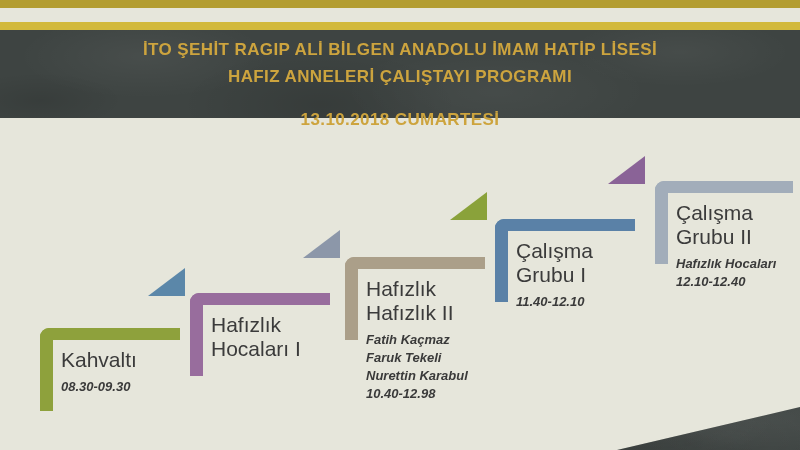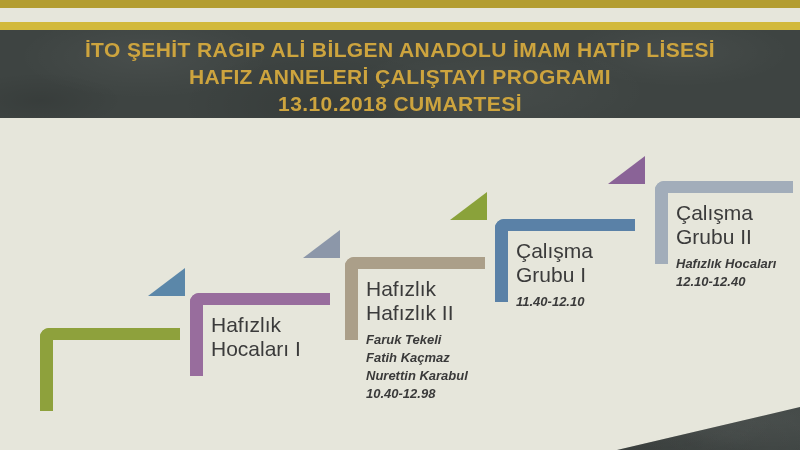--- a/index.html
+++ b/index.html
@@ -17,21 +17,21 @@
   }
   .chalk {
     background-image:
       radial-gradient(ellipse 180px 60px at 18% 30%, rgba(255,255,255,0.05), transparent 70%),
       radial-gradient(ellipse 220px 70px at 62% 70%, rgba(255,255,255,0.04), transparent 70%),
       radial-gradient(ellipse 160px 50px at 85% 25%, rgba(255,255,255,0.045), transparent 70%),
       radial-gradient(ellipse 200px 80px at 40% 85%, rgba(0,0,0,0.12), transparent 70%),
       radial-gradient(ellipse 120px 40px at 5% 80%, rgba(0,0,0,0.10), transparent 70%);
   }
   .header-line {
-    font-size:21px; font-weight:bold; letter-spacing:0.4px; line-height:27px;
+    font-size:17px; font-weight:bold; letter-spacing:0.4px; line-height:27px;
   }
   
   .step { position:absolute;margin-top:24px; }
   .bracket {
     box-sizing:border-box;
     border-left:13px solid; border-top:12px solid;
     border-top-left-radius:9px;
     width:140px; height:83px;
   }
   .step-text { position:absolute; left:21px; top:20px; width:158px; }
@@ -64,25 +64,31 @@
 <body>
 
 <div class="slide" style="background-color: rgb(230, 230, 219);">
 
   <div class="top-strip" style="background-color: rgb(179, 157, 49);"></div>
   <div class="gold-bar" style="background-color: rgb(210, 185, 60);"></div>
 
   <div class="header-band chalk" style="background-color: rgb(62, 68, 66);">
     <div class="header-line" style="color: rgb(205, 164, 62);">İTO ŞEHİT RAGIP ALİ BİLGEN ANADOLU İMAM HATİP LİSESİ</div>
     <div class="header-line" style="color: rgb(205, 164, 62);">HAFIZ ANNELERİ ÇALIŞTAYI PROGRAMI</div>
-    <div class="header-line" style="color: rgb(205, 164, 62);">13.10.2018 CUMARTESİ</div>
+    <div class="header-line" style="color: rgb(205, 164, 62); margin-top: 16px;">13.10.2018 CUMARTESİ</div>
   </div>
 
   <div class="step s1">
     <div class="bracket" style="border-color: rgb(142, 161, 60);"></div>
+    <div class="step-text">
+      <div class="step-title">Kahvaltı</div>
+      <div class="step-people">
+        <div class="step-time">08.30-09.30</div>
+      </div>
+    </div>
   </div>
 
   <div class="tri t1" style="background-color: rgb(91, 135, 169);"></div>
 
   <div class="step s2">
     <div class="bracket" style="border-color: rgb(152, 109, 157);"></div>
     <div class="step-text">
       <div class="step-title">
         <div>Hafızlık</div>
         <div>Hocaları I</div>
@@ -93,22 +99,22 @@
   <div class="tri t2" style="background-color: rgb(140, 151, 169);"></div>
 
   <div class="step s3">
     <div class="bracket" style="border-color: rgb(171, 159, 137);"></div>
     <div class="step-text">
       <div class="step-title">
         <div>Hafızlık</div>
         <div>Hafızlık II</div>
       </div>
       <div class="step-people">
+        <div class="step-person">Fatih Kaçmaz</div>
         <div class="step-person">Faruk Tekeli</div>
-        <div class="step-person">Fatih Kaçmaz</div>
         <div class="step-person">Nurettin Karabul</div>
         <div class="step-time">10.40-12.98</div>
       </div>
     </div>
   </div>
 
   <div class="tri t3" style="background-color: rgb(138, 162, 58);"></div>
 
   <div class="step s4">
     <div class="bracket" style="border-color: rgb(90, 129, 167);"></div>

